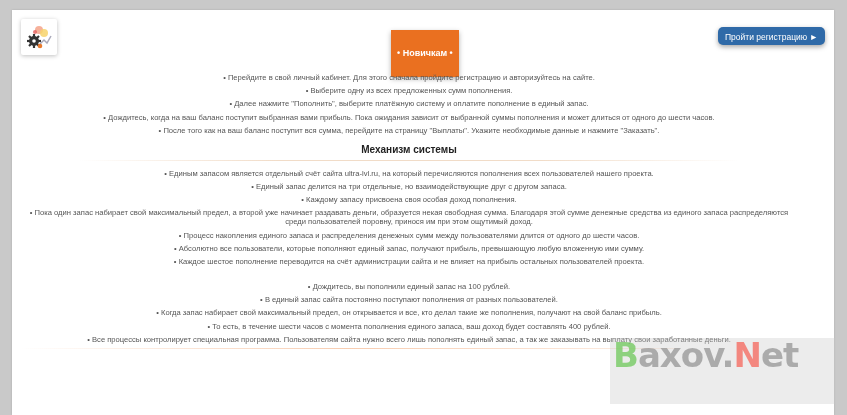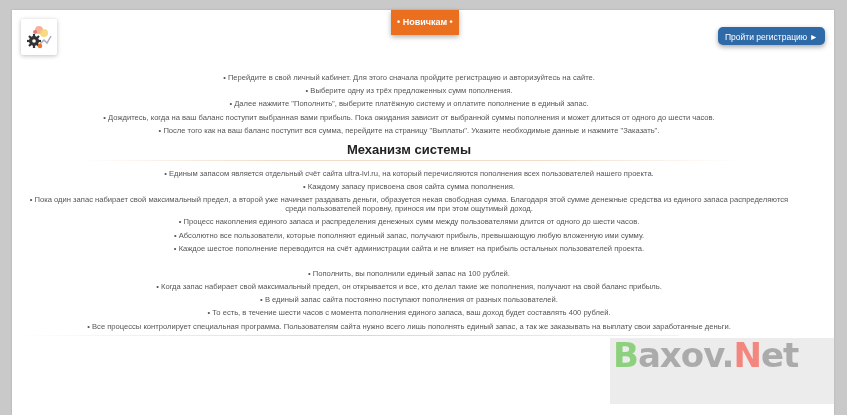--- a/index.html
+++ b/index.html
@@ -14,41 +14,41 @@
       background: #ffffff;
       box-shadow: 0 0 2px rgba(0,0,0,0.15);
     }
     .logo {
       position: absolute; left: 9px; top: 9px; width: 36px; height: 36px;
       background: #fff; border-radius: 2px;
       box-shadow: 0 1px 4px rgba(0,0,0,0.25);
       display: flex; align-items: center; justify-content: center;
     }
     .tag-novice {
-      position: absolute; left: 379px; top: 0; height: 17px;
-      padding: 4px 6px; background: #ea7020; color: #fff;
+      position: absolute; left: 379px; top: 20px; height: 17px;
+      padding: 15px 6px; background: #ea7020; color: #fff;
       font-size: 9px; font-weight: bold; line-height: 17px;
       box-shadow: 0 2px 5px rgba(0,0,0,0.3);
     }
     .reg-btn {
       position: absolute; left: 706px; top: 17px; width: 107px; height: 18px;
       background: #2f6aa8; color: #fff; border-radius: 5px;
       font-size: 8.5px; line-height: 20px; text-align: center;
       box-shadow: 0 2px 5px rgba(0,0,0,0.35);
       cursor: pointer;
     }
     .content {
       position: absolute; left: 7px; top: 63px; width: 780px;
       color: #555; font-size: 7.6px;
     }
     ul { list-style: none; margin: 0; padding: 0; }
     li { line-height: 9px; margin-bottom: 4.2px; text-align: center; }
     li::before { content: "• "; }
     .section-title {
-      text-align: center; font-weight: bold; color: #222; font-size: 13px;
+      text-align: center; font-weight: bold; color: #222; font-size: 10px;
       margin: 9px 0 0 0; line-height: 12px;
     }
     .divider {
       height: 1px; margin: 4px 60px 8px 60px;
       background: linear-gradient(to right, rgba(240,220,200,0), #f1dcc8 30%, #f1dcc8 70%, rgba(240,220,200,0));
     }
     .divider-bottom {
       height: 1px; margin: 4px 120px 0 0;
       background: linear-gradient(to right, rgba(234,112,32,0), rgba(234,112,32,0.35) 50%, rgba(234,112,32,0.1));
     }
@@ -89,44 +89,45 @@
     </svg>
   </div>
 
   <div class="tag-novice">• Новичкам •</div>
 
   <div class="reg-btn">Пройти регистрацию ►</div>
 
   <div class="content">
     <ul>
       <li>Перейдите в свой личный кабинет. Для этого сначала пройдите регистрацию и авторизуйтесь на сайте.</li>
-      <li>Выберите одну из трёх предложенных сумм пополнения.</li>
+      <li>Выберите одну из всех предложенных сумм пополнения.</li>
       <li>Далее нажмите "Пополнить", выберите платёжную систему и оплатите пополнение в единый запас.</li>
       <li>Дождитесь, когда на ваш баланс поступит выбранная вами прибыль. Пока ожидания зависит от выбранной суммы пополнения и может длиться от одного до шести часов.</li>
       <li>После того как на ваш баланс поступит вся сумма, перейдите на страницу "Выплаты". Укажите необходимые данные и нажмите "Заказать".</li>
     </ul>
 
     <div class="section-title">Механизм системы</div>
     <div class="divider"></div>
 
     <ul>
       <li>Единым запасом является отдельный счёт сайта ultra-lvl.ru, на который перечисляются пополнения всех пользователей нашего проекта.</li>
-      <li>Каждому запасу присвоена своя сайта сумма пополнения.</li>
+      <li>Единый запас делится на три отдельные, но взаимодействующие друг с другом запаса.</li>
+      <li>Каждому запасу присвоена своя особая доход пополнения.</li>
       <li>Пока один запас набирает свой максимальный предел, а второй уже начинает раздавать деньги, образуется некая свободная сумма. Благодаря этой сумме денежные средства из единого запаса распределяются среди пользователей поровну, принося им при этом ощутимый доход.</li>
       <li>Процесс накопления единого запаса и распределения денежных сумм между пользователями длится от одного до шести часов.</li>
       <li>Абсолютно все пользователи, которые пополняют единый запас, получают прибыль, превышающую любую вложенную ими сумму.</li>
       <li>Каждое шестое пополнение переводится на счёт администрации сайта и не влияет на прибыль остальных пользователей проекта.</li>
     </ul>
 
     <div class="gap"></div>
 
     <ul>
-      <li>Пополнить, вы пополнили единый запас на 100 рублей.</li>
+      <li>Дождитесь, вы пополнили единый запас на 100 рублей.</li>
+      <li>В единый запас сайта постоянно поступают пополнения от разных пользователей.</li>
       <li>Когда запас набирает свой максимальный предел, он открывается и все, кто делал такие же пополнения, получают на свой баланс прибыль.</li>
-      <li>В единый запас сайта постоянно поступают пополнения от разных пользователей.</li>
       <li>То есть, в течение шести часов с момента пополнения единого запаса, ваш доход будет составлять 400 рублей.</li>
       <li>Все процессы контролирует специальная программа. Пользователям сайта нужно всего лишь пополнять единый запас, а так же заказывать на выплату свои заработанные деньги.</li>
     </ul>
     <div class="divider-bottom"></div>
   </div>
 </div>
 
 <div class="watermark"></div>
 <div class="watermark-text"><span class="wm-b">B</span><span>axov.</span><span class="wm-n">N</span><span>et</span></div>
 

